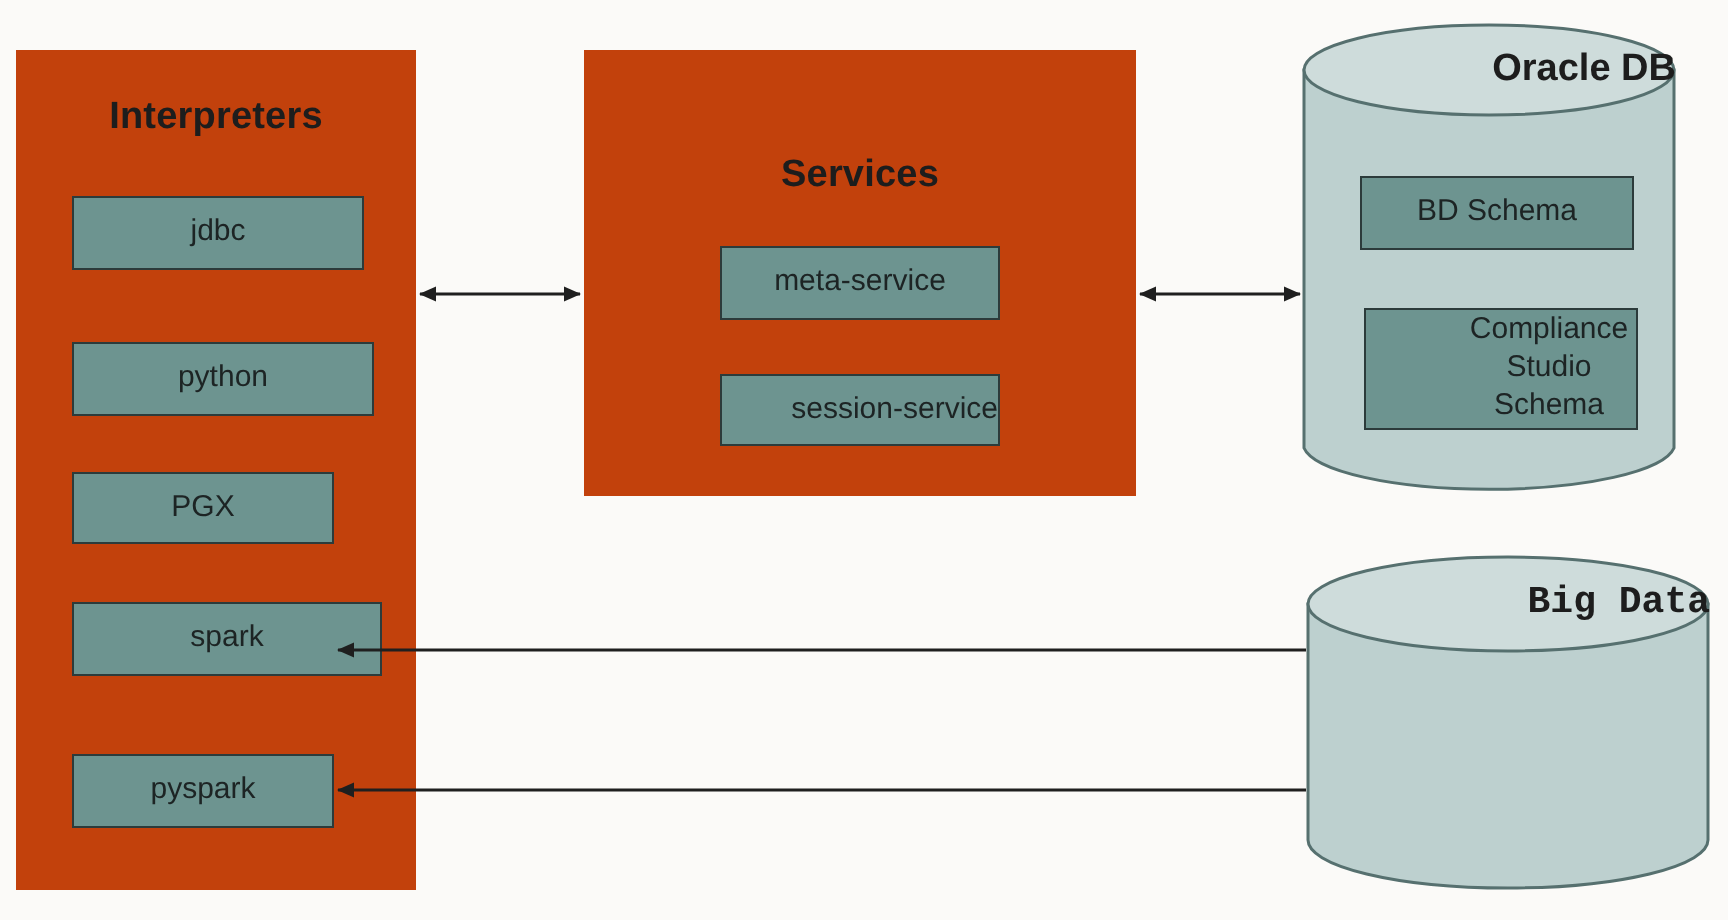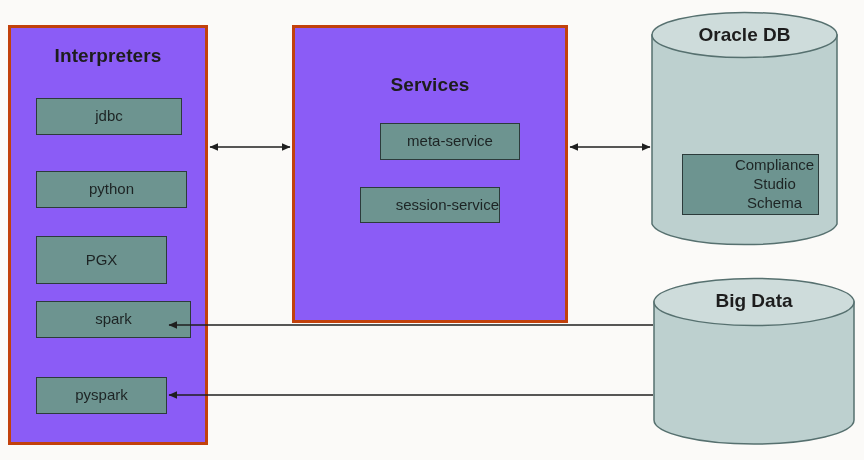--- a/index.html
+++ b/index.html
@@ -11,22 +11,22 @@
     position: relative;
     width: 864px;
     height: 460px;
     background: #fbfaf8;
     font-family: "Liberation Sans", sans-serif;
     overflow: hidden;
   }
   
   .panel {
     position: absolute;
-    background: #8b5cf6;
-    border: 3px solid #c2410c;
+    background: #c2410c;
+    border: 6px solid #c2410c;
     box-sizing: border-box;
   }
   .panel-title {
     position: absolute;
     left: 0;
     right: 0;
     text-align: center;
     font-weight: bold;
     font-size: 19px;
     color: #1d1d1d;
@@ -55,21 +55,21 @@
   .cyl-svg {
     position: absolute;
     left: 0;
     top: 0;
     overflow: visible;
   }
   .cyl-title {
     position: absolute;
     left: 0;
     right: 0;
-    text-align: center;
+    text-align: right;
     font-weight: bold;
     font-size: 19px;
     color: #1d1d1d;
   }
 
   
   .connector {
     position: absolute;
     overflow: visible;
   }
@@ -81,53 +81,56 @@
 
   <div class="panel" style="left:8px; top:25px; width:200px; height:420px;">
     <div class="panel-title" style="top:17px;">Interpreters</div>
   </div>
   <div class="box" style="left:36px; top:98px; width:146px; height:37px;">
     <span>jdbc</span>
   </div>
   <div class="box" style="left:36px; top:171px; width:151px; height:37px;">
     <span>python</span>
   </div>
-  <div class="box" style="left:36px; top:236px; width:131px; height:48px;">
+  <div class="box" style="left:36px; top:236px; width:131px; height:36px;">
     <span>PGX</span>
   </div>
   <div class="box" style="left:36px; top:301px; width:155px; height:37px;">
     <span>spark</span>
   </div>
   <div class="box" style="left:36px; top:377px; width:131px; height:37px;">
     <span>pyspark</span>
   </div>
 
-  <div class="panel" style="left:292px; top:25px; width:276px; height:298px;">
+  <div class="panel" style="left:292px; top:25px; width:276px; height:223px;">
     <div class="panel-title" style="top:46px;">Services</div>
   </div>
-  <div class="box" style="left:360px; top:123px; width:140px; height:37px;margin-left:20px;">
+  <div class="box" style="left:360px; top:123px; width:140px; height:37px;">
     <span>meta-service</span>
   </div>
   <div class="box" style="left:360px; top:187px; width:140px; height:36px;justify-content:flex-end;">
     <span>session-service</span>
   </div>
 
   <div class="cylinder" style="left:651px; top:11px; width:187px; height:237px;">
     <svg class="cyl-svg" width="187" height="237" viewBox="0 0 187 237">
       <path d="M1,24 L1,213 A93,23 0 0 0 186,213 L186,24 Z" fill="#bdd0cf" stroke="#56706f" stroke-width="1.5"></path>
       <ellipse cx="93.5" cy="24" rx="92.5" ry="22.5" fill="#cedcdb" stroke="#56706f" stroke-width="1.5"></ellipse>
     </svg>
     <div class="cyl-title" style="top:13px;">Oracle DB</div>
   </div>
+  <div class="box" style="left:680px; top:88px; width:137px; height:37px;">
+    <span>BD Schema</span>
+  </div>
   <div class="box two-line" style="left:682px; top:154px; width:137px; height:61px; white-space:pre-line;">
     <span>Compliance
 Studio Schema</span>
   </div>
 
-  <div class="cylinder" style="left:653px; top:277px; width:202px; height:168px;">
+  <div class="cylinder" style="left:653px; top:277px; width:202px; height:168px;font-family:Liberation Mono, monospace;">
     <svg class="cyl-svg" width="202" height="168" viewBox="0 0 202 168">
       <path d="M1,25 L1,143 A100,24 0 0 0 201,143 L201,25 Z" fill="#bdd0cf" stroke="#56706f" stroke-width="1.5"></path>
       <ellipse cx="101" cy="25" rx="100" ry="23.5" fill="#cedcdb" stroke="#56706f" stroke-width="1.5"></ellipse>
     </svg>
     <div class="cyl-title" style="top:13px;">Big Data</div>
   </div>
 
   <svg class="connector" style="left:0; top:0;" width="864" height="460" viewBox="0 0 864 460">
     <defs>
       <marker id="arr-r" markerWidth="9" markerHeight="9" refX="8" refY="4.5" orient="auto" markerUnits="userSpaceOnUse">

